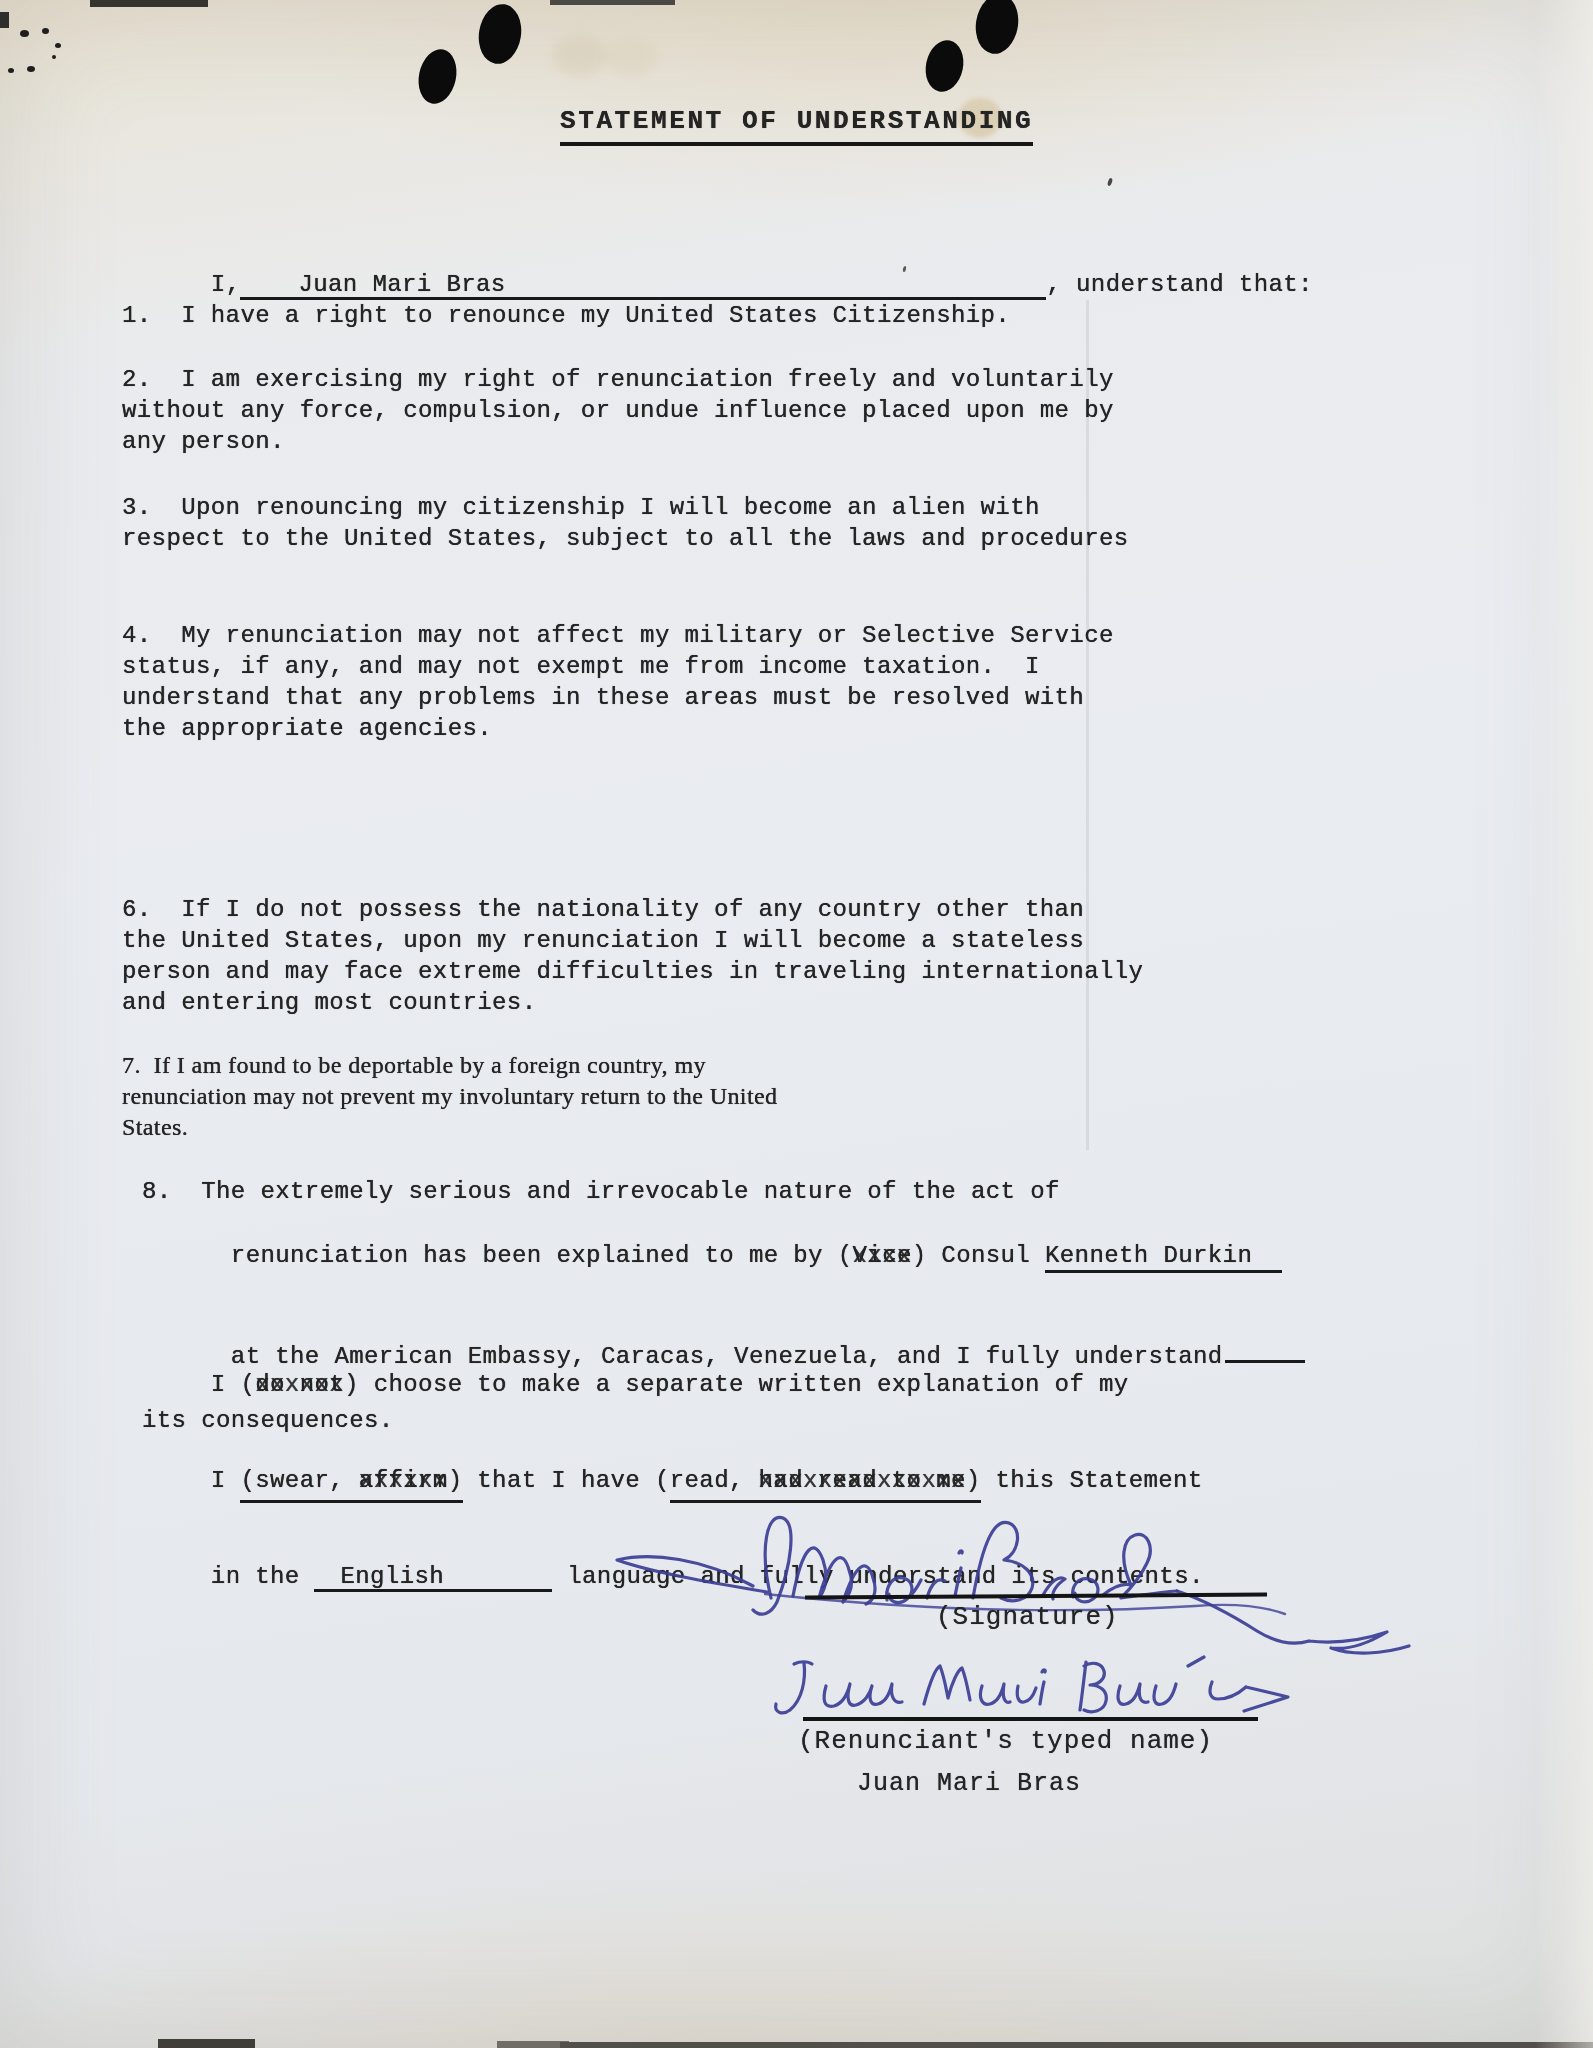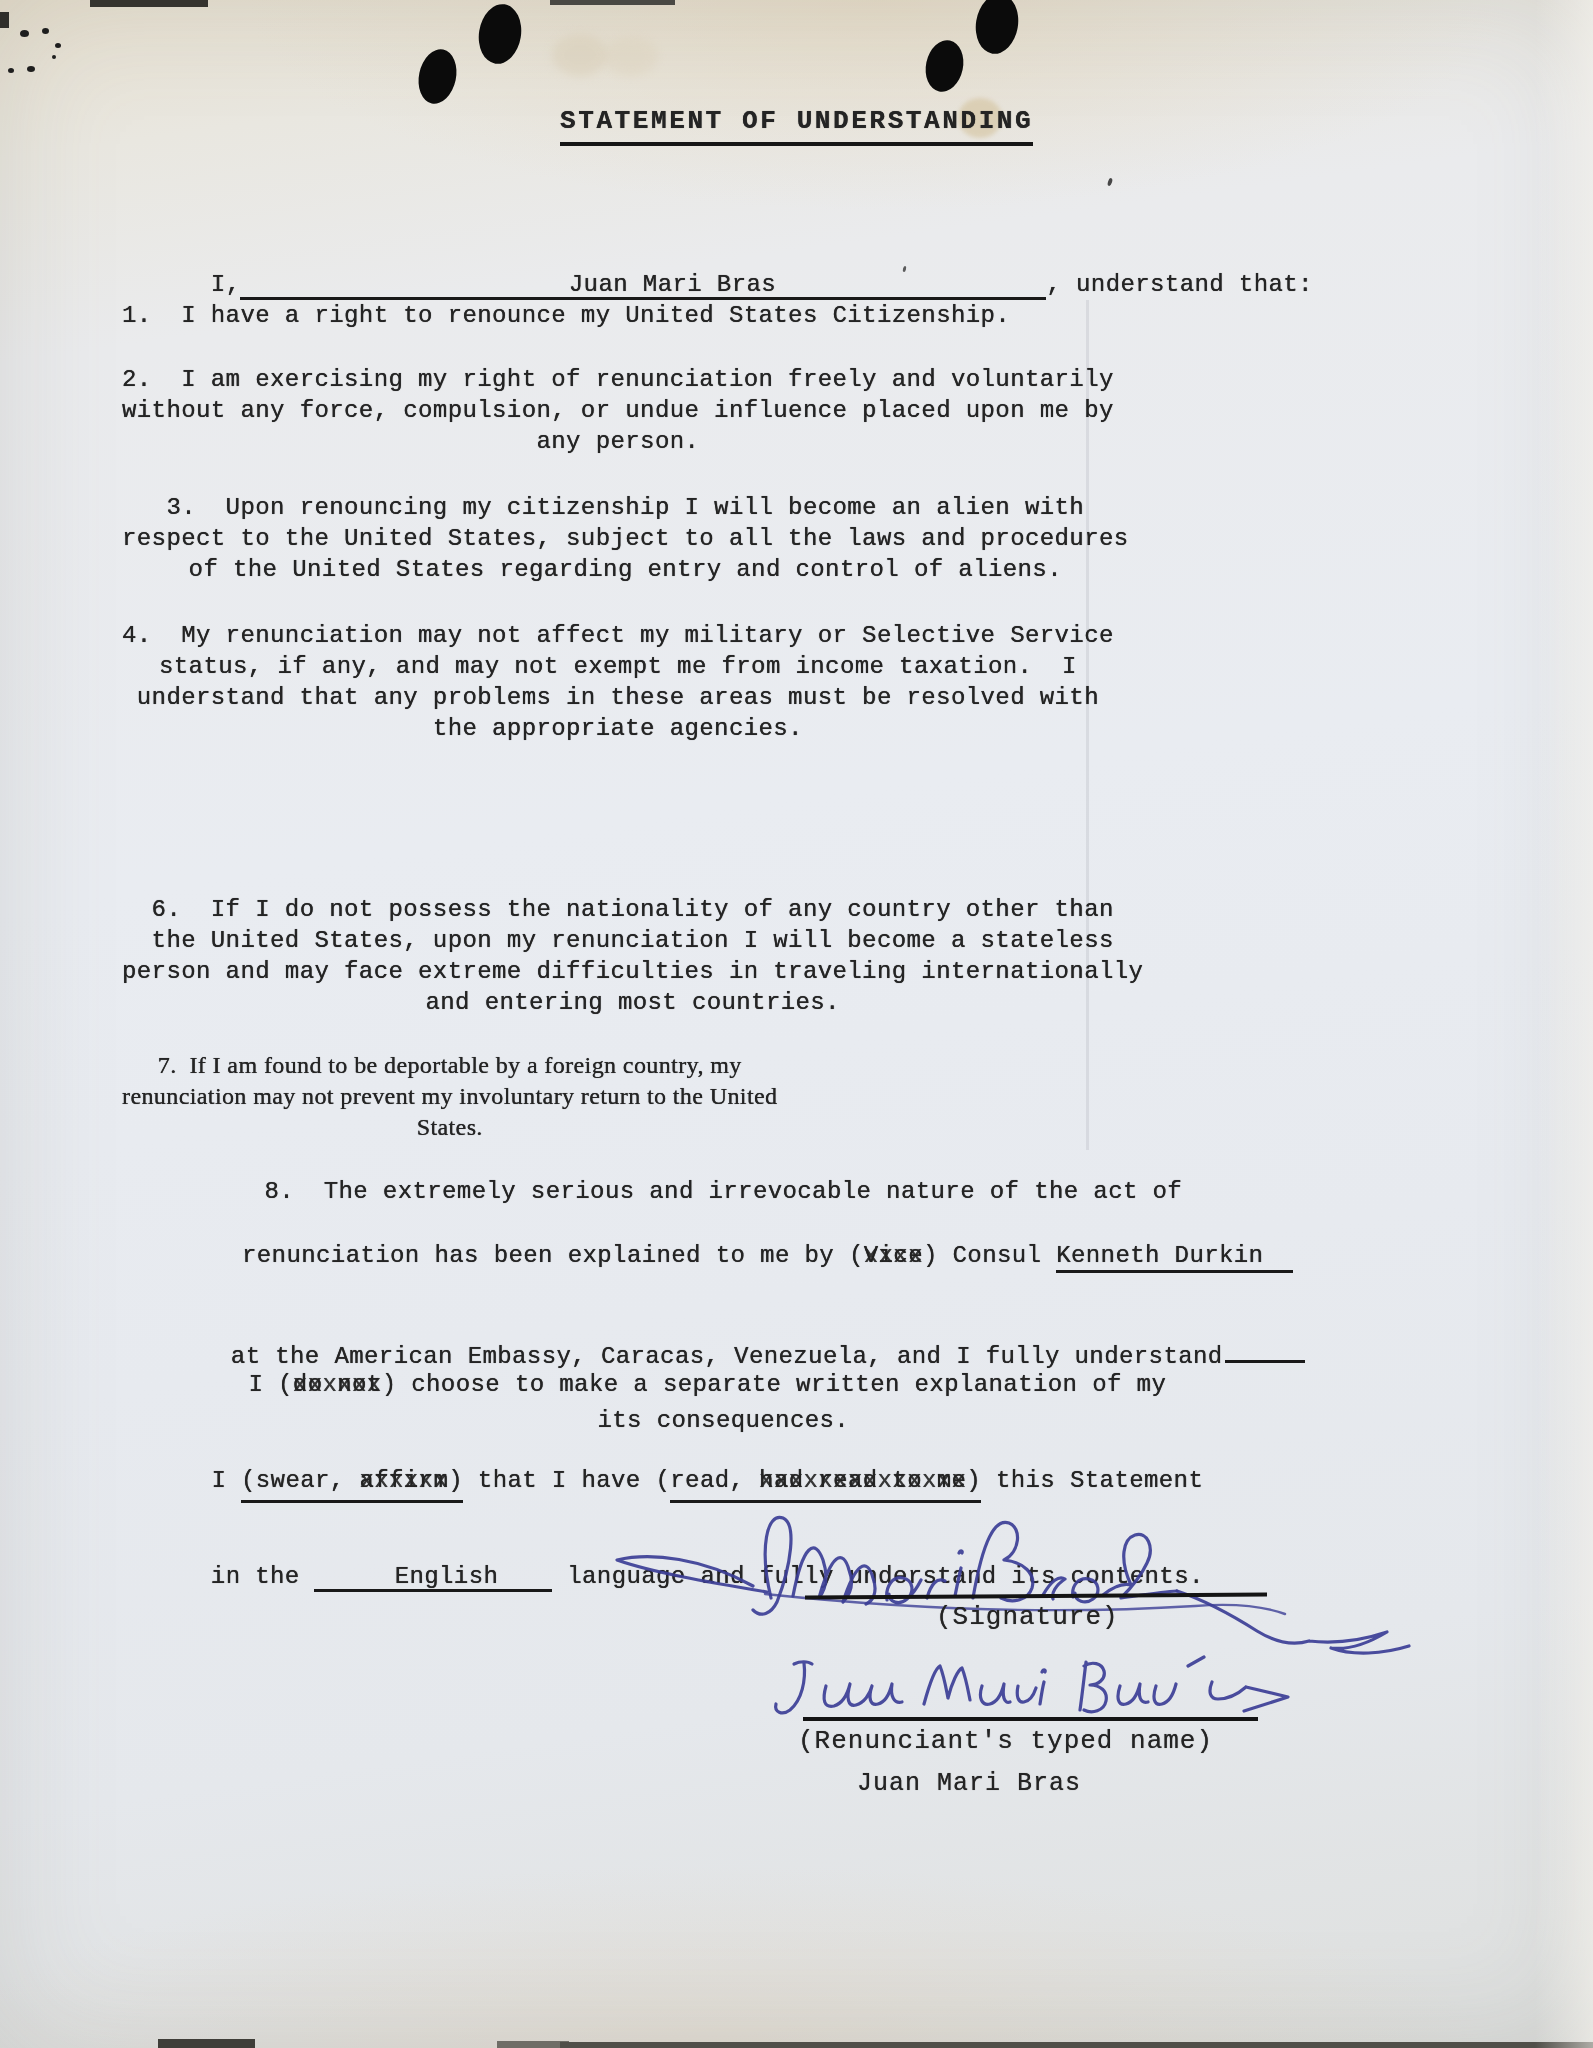--- a/index.html
+++ b/index.html
@@ -4,21 +4,20 @@
 <style>
   html,body{margin:0;padding:0;background:#555;}
   .page{
     position:relative;width:1593px;height:2048px;overflow:hidden;
     font-family:"Liberation Mono","DejaVu Sans Mono",monospace;color:#242424;
     background:
       radial-gradient(ellipse 900px 300px at 55% 0%, rgba(226,212,185,.55), rgba(226,212,185,0) 70%),
       radial-gradient(ellipse 1100px 260px at 45% 100%, rgba(224,213,196,.5), rgba(224,213,196,0) 70%),
       linear-gradient(172deg,#e7e0d0 0%,#e9e7e0 7%,#eaebed 16%,#e9ecf1 40%,#e7eaef 62%,#e5e8ec 80%,#e0e2e2 94%,#dcdedd 100%);
     box-shadow:inset 0 0 120px rgba(120,115,100,.18);
-    text-align:center;
   }
   .edge-light{position:absolute;right:0;top:0;width:58px;height:100%;
     background:linear-gradient(90deg,rgba(250,248,242,0),rgba(250,248,242,.55));}
   
   .tw{position:absolute;font-size:24px;line-height:31px;letter-spacing:.4px;
       text-shadow:0 0 .7px rgba(28,28,28,.8),.3px 0 0 rgba(28,28,28,.35);}
   .tl{white-space:pre;}
   .lh32 .tl{line-height:32px;}
   .title{font-size:26px;font-weight:bold;letter-spacing:2.6px;
          border-bottom:4px solid #161616;padding-bottom:6px;line-height:30px;}
@@ -92,21 +91,20 @@
       <div class="tl">1.  I have a right to renounce my United States Citizenship.</div>
     </div>
   <div class="tw" style="left:122px;top:364px;">
       <div class="tl">2.  I am exercising my right of renunciation freely and voluntarily</div>
       <div class="tl">without any force, compulsion, or undue influence placed upon me by</div>
       <div class="tl">any person.</div>
     </div>
   <div class="tw" style="left:122px;top:492px;">
       <div class="tl">3.  Upon renouncing my citizenship I will become an alien with</div>
       <div class="tl">respect to the United States, subject to all the laws and procedures</div>
-      <div class="tl">of the United States regarding entry and control of aliens.</div>
     </div>
   <div class="tw" style="left:122px;top:620px;">
       <div class="tl">4.  My renunciation may not affect my military or Selective Service</div>
       <div class="tl">status, if any, and may not exempt me from income taxation.  I</div>
       <div class="tl">understand that any problems in these areas must be resolved with</div>
       <div class="tl">the appropriate agencies.</div>
     </div>
   <div class="tw" style="left:122px;top:894px;">
       <div class="tl">6.  If I do not possess the nationality of any country other than</div>
       <div class="tl">the United States, upon my renunciation I will become a stateless</div>

